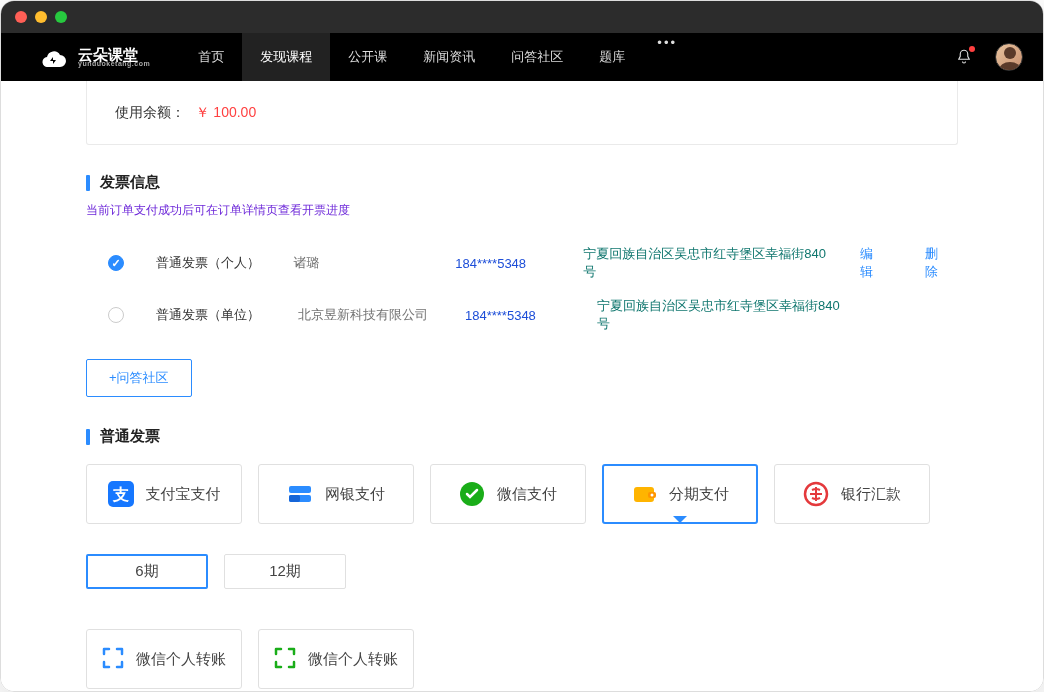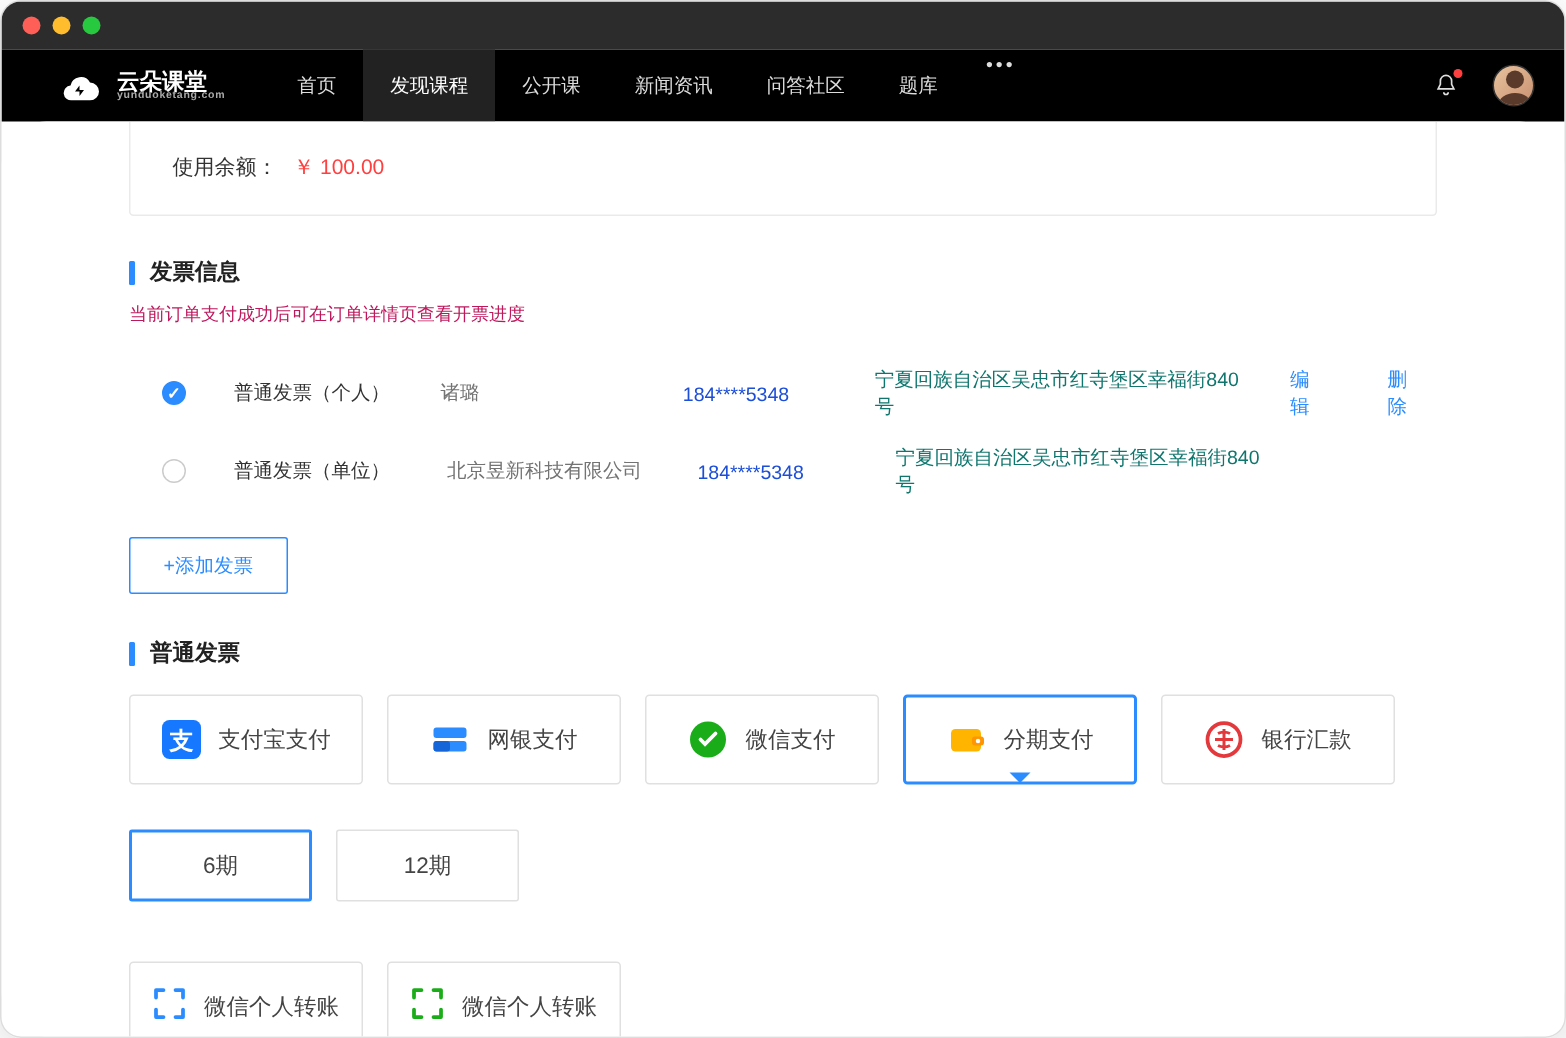--- a/index.html
+++ b/index.html
@@ -21,50 +21,50 @@
     .nav-item { padding:0 18px; display:flex; align-items:center; font-size:13px; color:#ddd; cursor:pointer; }
     .nav-item.active { background:#222; color:#fff; }
     .nav-more { width:18px; height:18px; display:flex; align-items:center; justify-content:center; margin-left:6px; cursor:pointer; letter-spacing:2px; color:#ddd;}
     .spacer { flex:1 }
     .bell { width:18px; height:18px; position:relative; margin-right:22px; cursor:pointer;}
     .bell-dot { position:absolute; width:6px; height:6px; background:#ff4040; border-radius:50%; top:-2px; right:-2px;}
     .avatar { width:28px; height:28px; border-radius:50%; background:linear-gradient(135deg,#e8c39e,#c89070); cursor:pointer; border:1px solid #333; overflow:hidden; position:relative;}
     .avatar:before{content:"";position:absolute;width:12px;height:12px;background:#5a3a2a;border-radius:50%;top:3px;left:8px;}
     .avatar:after{content:"";position:absolute;width:22px;height:16px;background:#5a3a2a;border-radius:50% 50% 0 0;bottom:-8px;left:3px;}
 
-    .content { flex:1; background:#fff; padding:0 85px 30px 85px; overflow:hidden;border-radius:30px; }
+    .content { flex:1; background:#fff; padding:0 85px 30px 85px; overflow:hidden; }
 
     .balance-box { border:1px solid #eaeaea; border-top:none; border-radius:0 0 3px 3px; padding:22px 28px; margin-bottom:28px; }
     .balance-label { font-size:14px; color:#333; }
     .balance-amount { color:#ff4040; font-size:14px; margin-left:6px; }
 
     .section-title { display:flex; align-items:center; font-size:15px; font-weight:600; color:#222; margin-bottom:10px;}
     .section-title:before { content:""; width:4px; height:16px; background:#2b8cff; margin-right:10px; border-radius:1px;}
-    .section-sub { font-size:12px; color:#be185d; margin-bottom:18px; }
+    .section-sub { font-size:12px; color:#6d28d9; margin-bottom:18px; }
 
     .invoice-row { display:flex; align-items:center; font-size:13px; color:#333; padding:8px 0 8px 22px; gap:32px;}
     .radio { width:16px; height:16px; border-radius:50%; border:1px solid #ccc; flex:0 0 16px; cursor:pointer; display:flex; align-items:center; justify-content:center;}
     .radio.sel { background:#2b8cff; border-color:#2b8cff; }
     .radio.sel:after { content:"✓"; color:#fff; font-size:11px; font-weight:bold;}
     .invoice-row .c1 { width:110px; }
     .invoice-row .c2 { width:135px; color:#737373;}
     .invoice-row .c3 { width:100px; color:#1d4ed8;}
     .invoice-row .c4 { width:255px; color:#0f766e;}
     .link { color:#2b8cff; font-size:13px; cursor:pointer; margin-right:8px;}
 
     .add-invoice { margin:18px 0 30px 0; border:1px solid #2b8cff; color:#2b8cff; font-size:13px; padding:9px 22px; background:#fff; cursor:pointer; border-radius:2px;}
 
     .pay-row { display:flex; gap:16px; margin-top:18px; flex-wrap:wrap;}
     .pay-card { border:1px solid #e0e0e0; border-radius:3px; height:60px; width:156px; display:flex; align-items:center; justify-content:center; gap:12px; font-size:15px; color:#444; cursor:pointer; flex:0 0 156px;}
     .pay-card.selected { border:2px solid #2b8cff; position:relative;}
     .pay-card.selected:after { content:""; position:absolute; bottom:-8px; left:50%; transform:translateX(-50%); width:0; height:0; border:7px solid transparent; border-top-color:#2b8cff;}
     .pay-card .ico { width:26px; height:26px; display:flex; align-items:center; justify-content:center;}
 
     .term-row { display:flex; gap:16px; margin-top:30px;}
-    .term { border:1px solid #e0e0e0; width:122px; height:48px; display:flex; align-items:center; justify-content:center; font-size:15px; color:#444; cursor:pointer; border-radius:2px;}
+    .term { border:1px solid #e0e0e0; width:122px; height:35px; display:flex; align-items:center; justify-content:center; font-size:15px; color:#444; cursor:pointer; border-radius:2px;}
     .term.selected { border:2px solid #2b8cff; }
 
     .transfer-row { display:flex; gap:16px; margin-top:40px;}
     .transfer-card { border:1px solid #e0e0e0; width:156px; height:60px; display:flex; align-items:center; justify-content:center; gap:12px; font-size:15px; color:#444; cursor:pointer; border-radius:3px;}
   </style>
 </head>
 <body>
 
 <div class="win">
   <div class="titlebar">
@@ -125,21 +125,21 @@
     </div>
 
     <div class="invoice-row">
       <div class="radio"></div>
       <div class="c1">普通发票（单位）</div>
       <div class="c2">北京昱新科技有限公司</div>
       <div class="c3">184****5348</div>
       <div class="c4">宁夏回族自治区吴忠市红寺堡区幸福街840号</div>
     </div>
 
-    <button class="add-invoice">+添加发票</button>
+    <button class="add-invoice">+问答社区</button>
 
     <div class="section-title">普通发票</div>
 
     <div class="pay-row">
       <div class="pay-card">
         <span class="ico">
             <svg width="26" height="26">
               <rect width="26" height="26" rx="5" fill="#1677ff"></rect>
               <text x="13" y="19" text-anchor="middle" fill="#fff" font-size="16" font-weight="bold">支</text>
             </svg>

